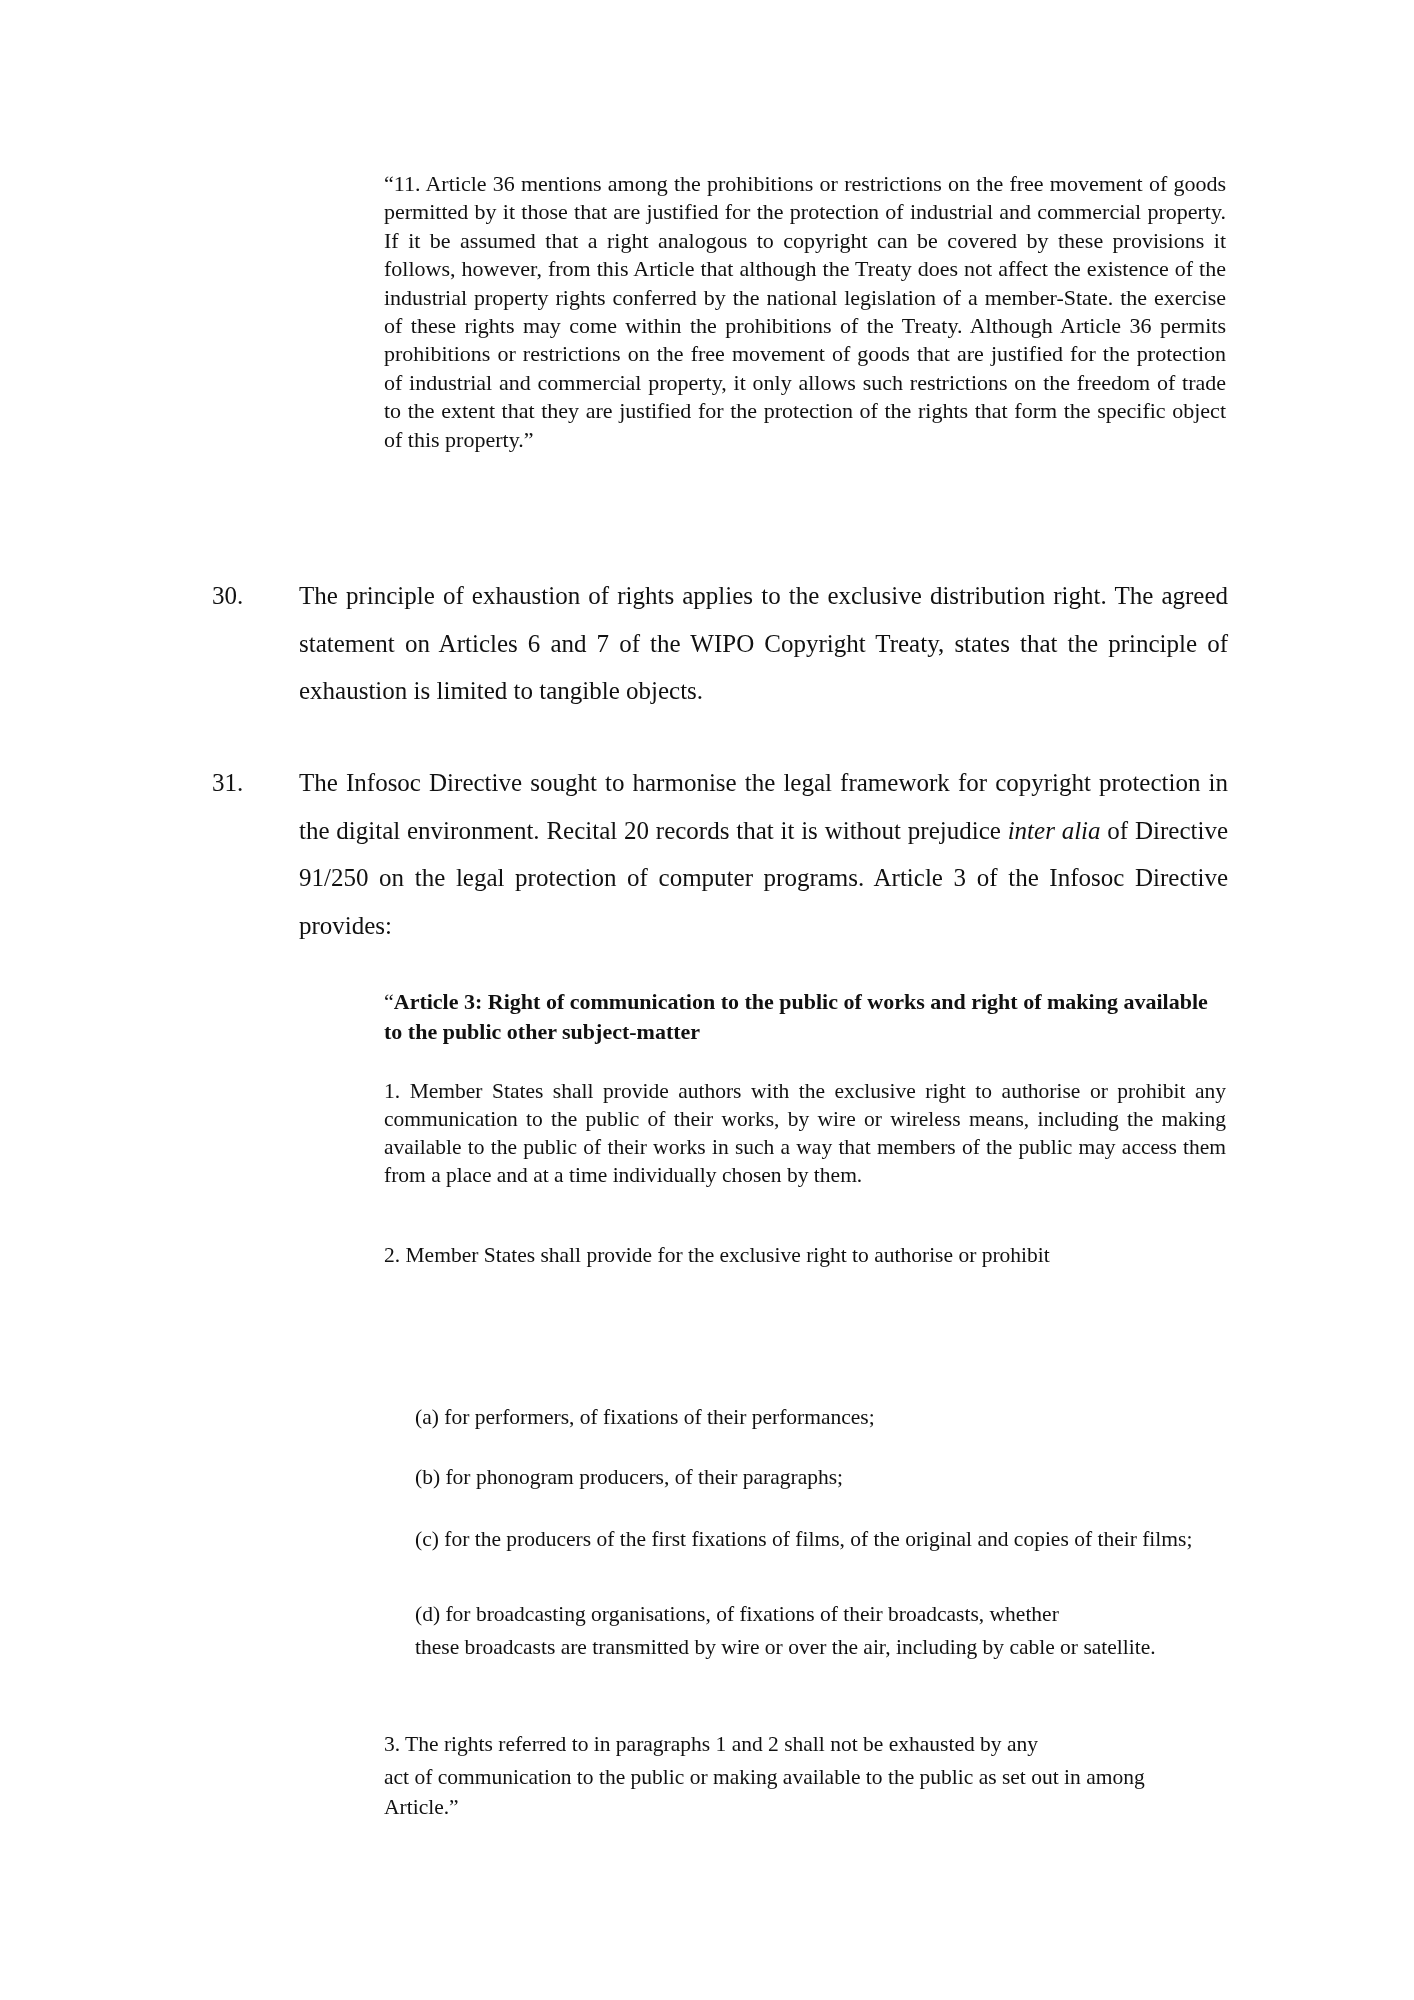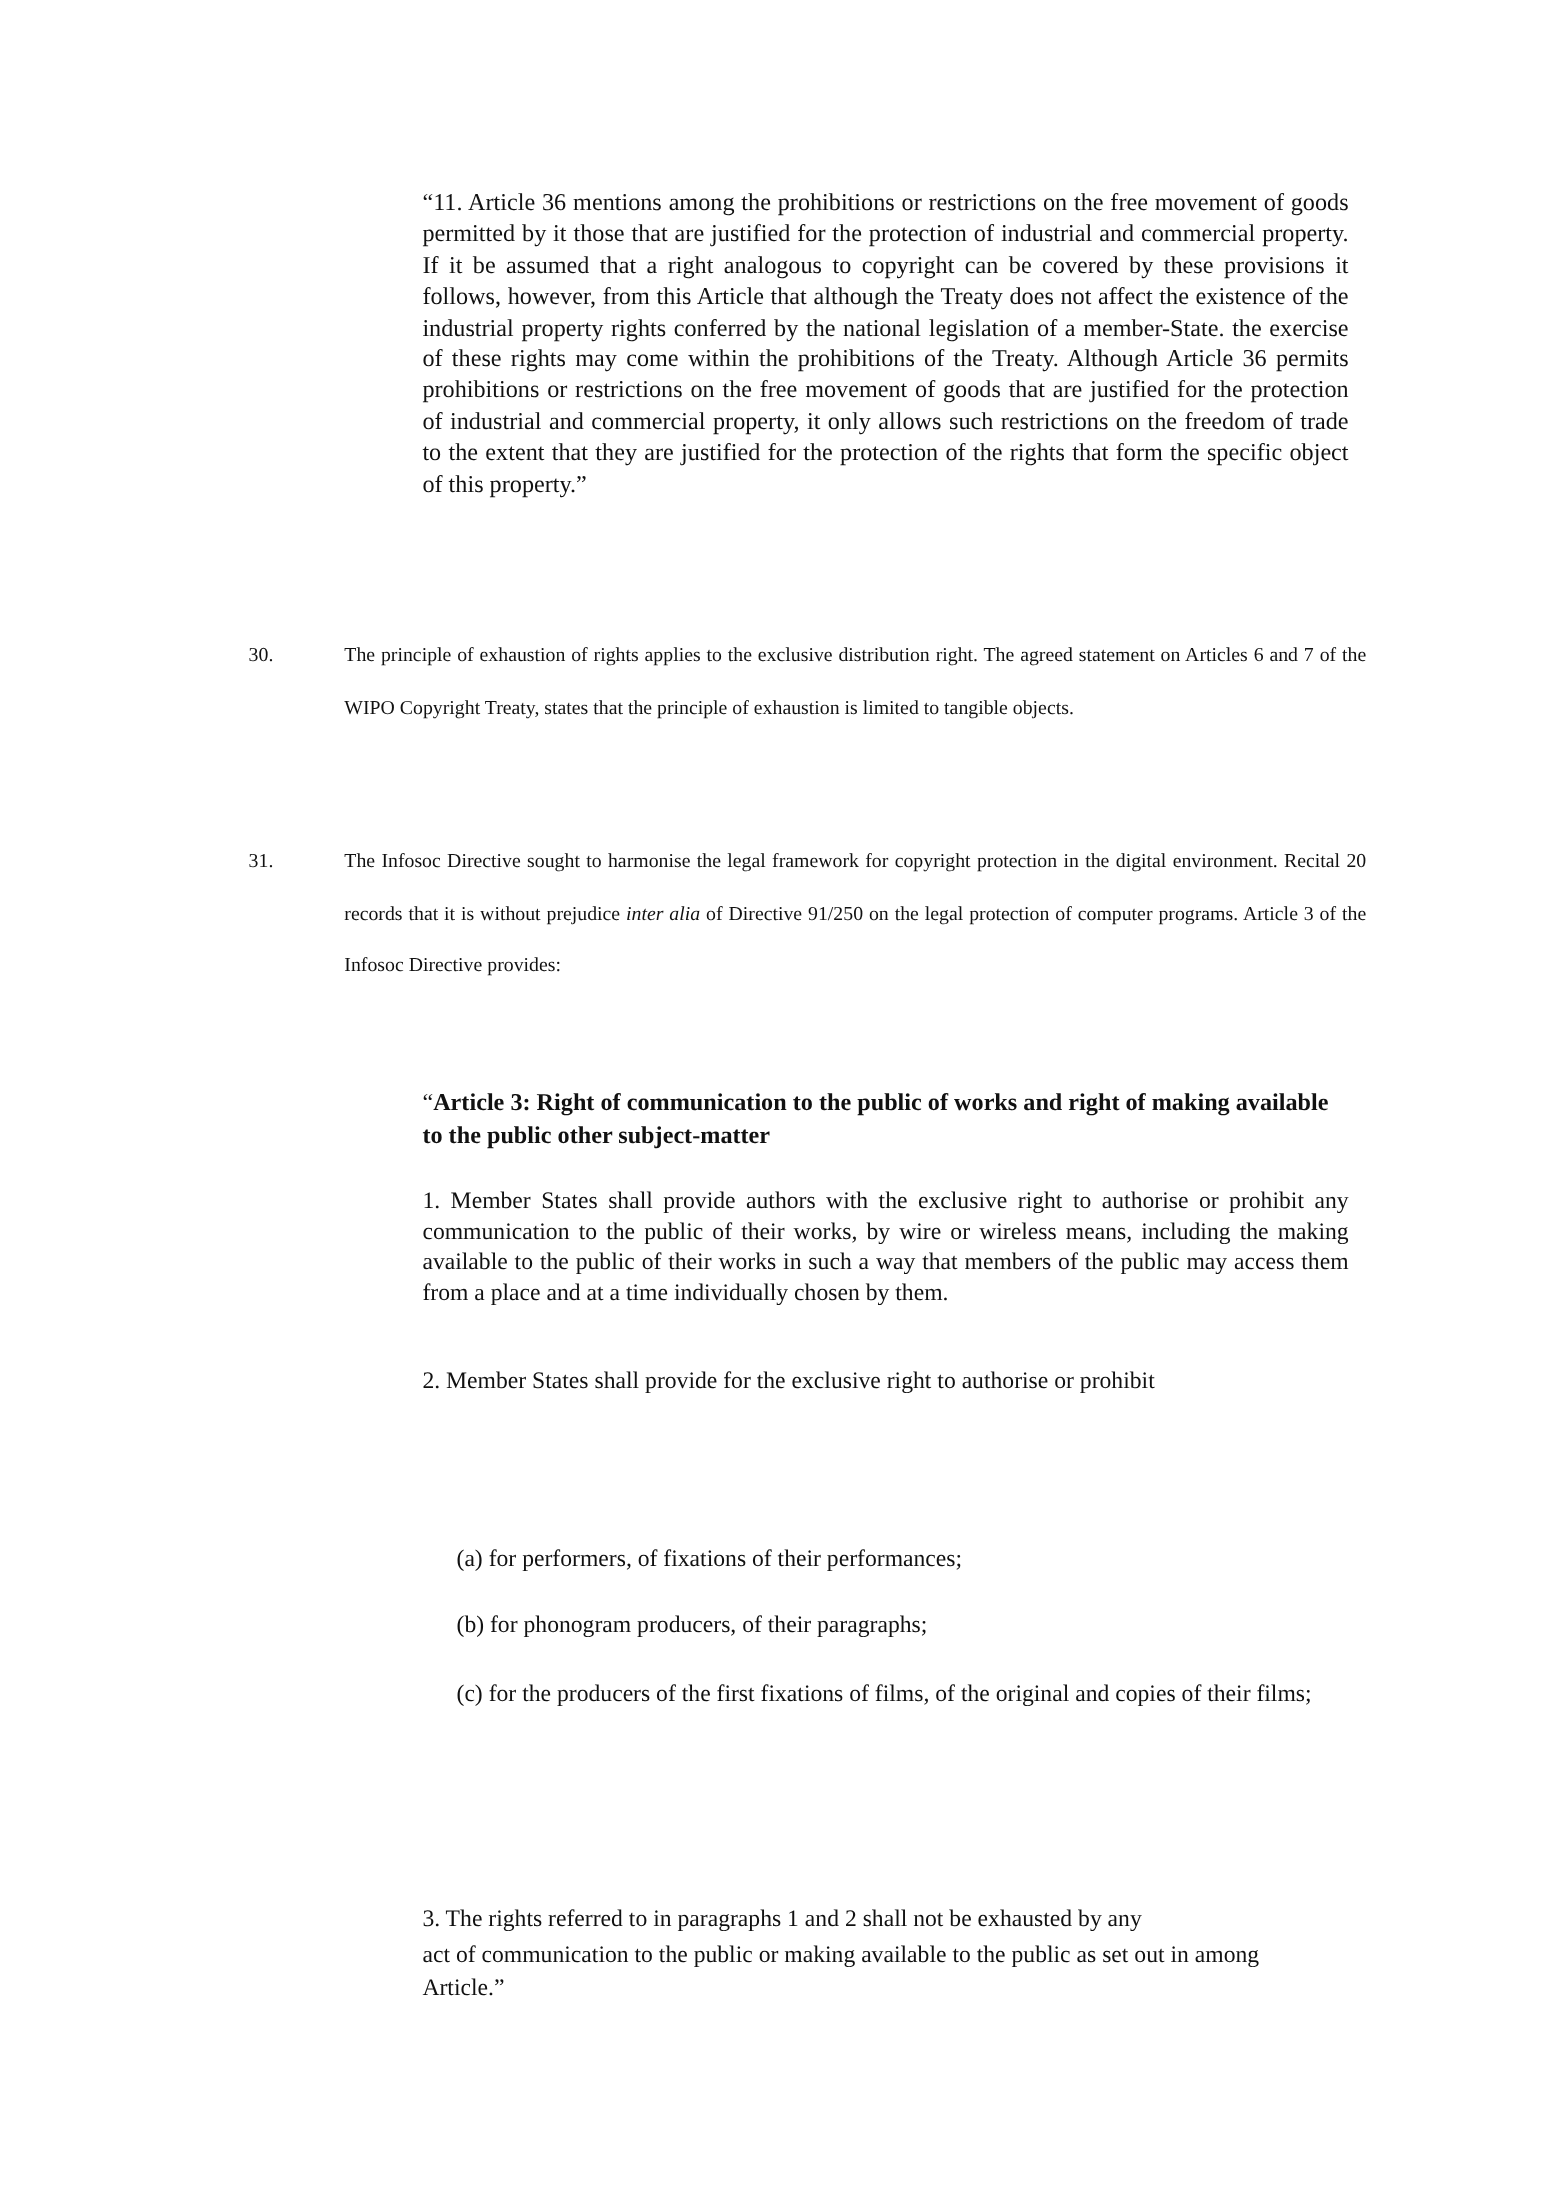--- a/index.html
+++ b/index.html
@@ -5,21 +5,21 @@
   html, body { margin: 0; padding: 0; background: #ffffff; }
   body { width: 1414px; height: 2000px; position: relative; overflow: hidden;
          font-family: "Liberation Serif", "DejaVu Serif", serif; color: #111111; }
   .page { position: absolute; inset: 0; }
 
   .quote-block { position: absolute; left: 384px; width: 842px; }
   .justify { text-align: justify; text-align-last: left; }
 
   .q1 { top: 170px; font-size: 22px; line-height: 28.4px; }
 
-  .para { position: absolute; left: 212px; width: 1016px; font-size: 18px; line-height: 47.5px; margin-left: 14px; }
+  .para { position: absolute; left: 212px; width: 1016px; font-size: 25px; line-height: 47.5px; }
   .para .num { position: absolute; left: 0; top: 0; }
   .para .body { margin-left: 87px; text-align: justify; text-align-last: left; }
   .p30 { top: 572px; }
   .p31 { top: 759px; }
 
   .art-head { top: 987px; font-size: 22px; line-height: 30px; font-weight: bold; }
   .art-p1 { top: 1077px; font-size: 21.5px; line-height: 28px; }
   .art-p2 { top: 1238px; font-size: 21.5px; line-height: 30px; width: 820px; }
   .art-p2 .l1 { display: block; line-height: 34px; }
 
@@ -58,19 +58,23 @@
 
   <div class="quote-block art-p1 justify">1. Member States shall provide authors with the exclusive right to authorise or prohibit any communication to the public of their works, by wire or wireless means, including the making available to the public of their works in such a way that members of the public may access them from a place and at a time individually chosen by them.</div>
 
   <div class="quote-block art-p2">
     <span class="l1">2. Member States shall provide for the exclusive right to authorise or prohibit</span>
   </div>
 
   <div class="list li-a">(a) for performers, of fixations of their performances;</div>
   <div class="list li-b">(b) for phonogram producers, of their paragraphs;</div>
   <div class="list li-c">(c) for the producers of the first fixations of films, of the original and copies of their films;</div>
+  <div class="list li-d">
+    <span>(d) for broadcasting organisations, of fixations of their broadcasts, whether</span>
+    <span class="rest">these broadcasts are transmitted by wire or over the air, including by cable or satellite.</span>
+  </div>
 
   <div class="quote-block art-p3">
     <span>3. The rights referred to in paragraphs 1 and 2 shall not be exhausted by any</span>
     <span class="tail">act of communication to the public or making available to the public as set out in among Article.”</span>
   </div>
 
 </div>
 
 </body></html>

